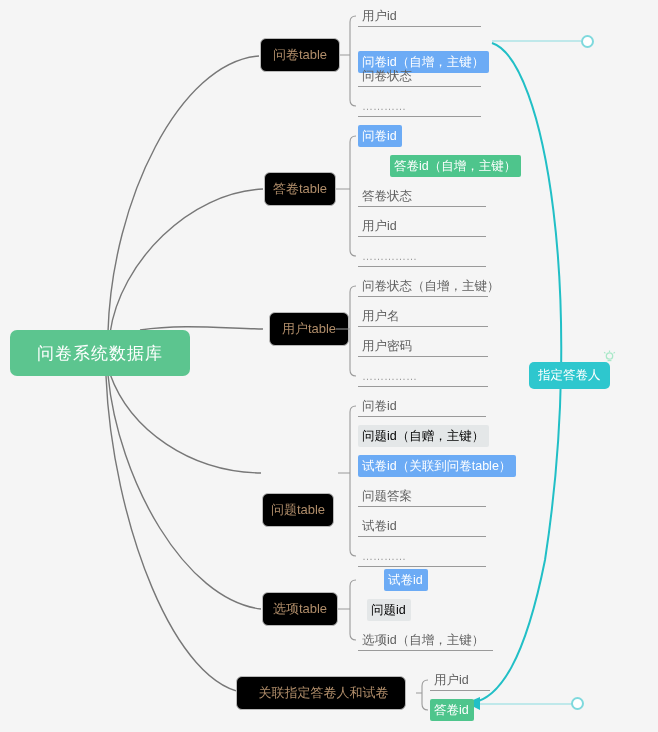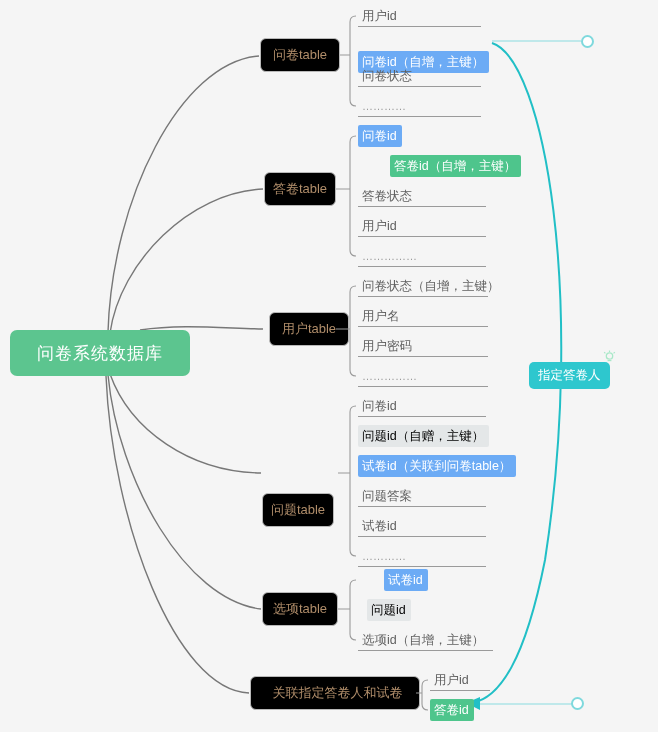--- a/index.html
+++ b/index.html
@@ -270,21 +270,21 @@
         </div>
         <div class="field hl-gray" style="position: absolute; top: 30px; left: 9px;">
           <span class="txt">问题id</span>
           <span class="rule" style="width: 135px; top: 22px;"></span>
         </div>
         <div class="field" style="position: absolute; top: 60px; left: 0px;">
           <span class="txt">选项id（自增，主键）</span>
           <span class="rule" style="width: 135px; top: 22px;"></span>
         </div>
       </div>
-      <div class="table-node" style="left: 250px; top: 676px; width: 170px; padding-left: 15px;">
+      <div class="table-node" style="left: 236px; top: 676px; width: 170px; padding-left: 15px;">
         <span>关联指定答卷人和试卷</span>
       </div>
       <svg class="edges" viewBox="0 0 658 732">
         <path fill="none" stroke="#9a9a9a" stroke-width="1.1" d="M420 693 H416 M416 693 L422 693 M428 680 Q422 680 422 686 L422 704 Q422 710 428 710"></path>
       </svg>
       <div class="field-group" style="left: 430px; top: 668px; height: 60px;">
         <div class="field" style="position: absolute; top: 0px; left: 0px;">
           <span class="txt">用户id</span>
           <span class="rule" style="width: 60px; top: 22px;"></span>
         </div>

